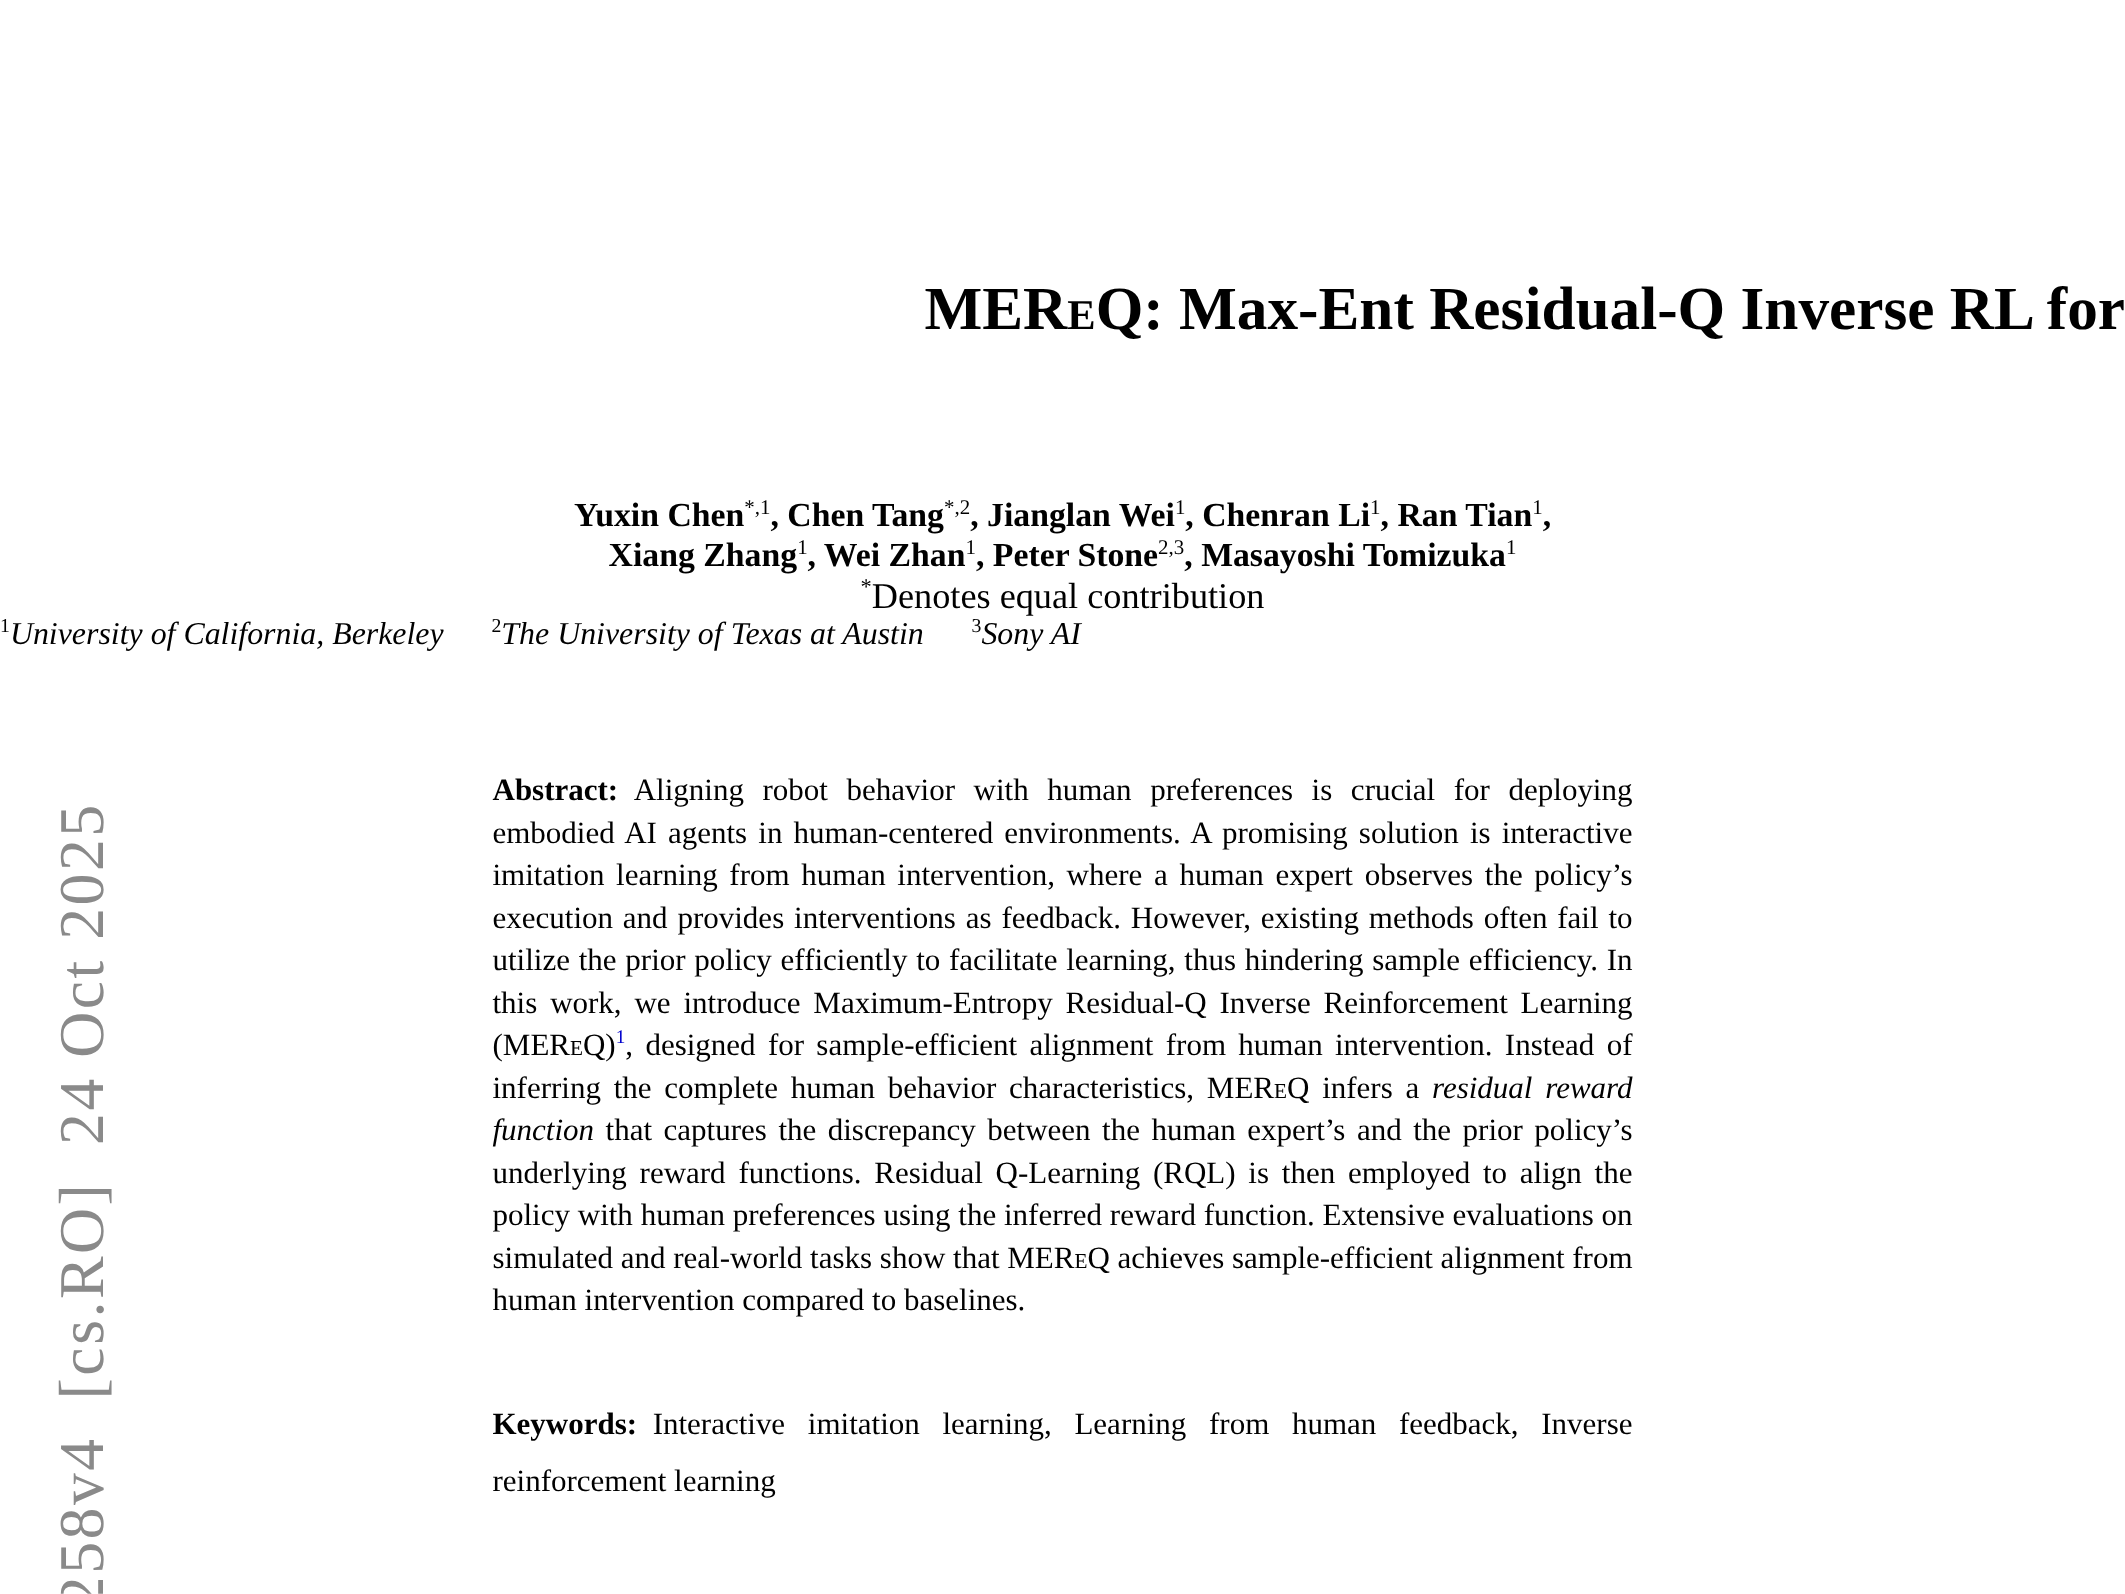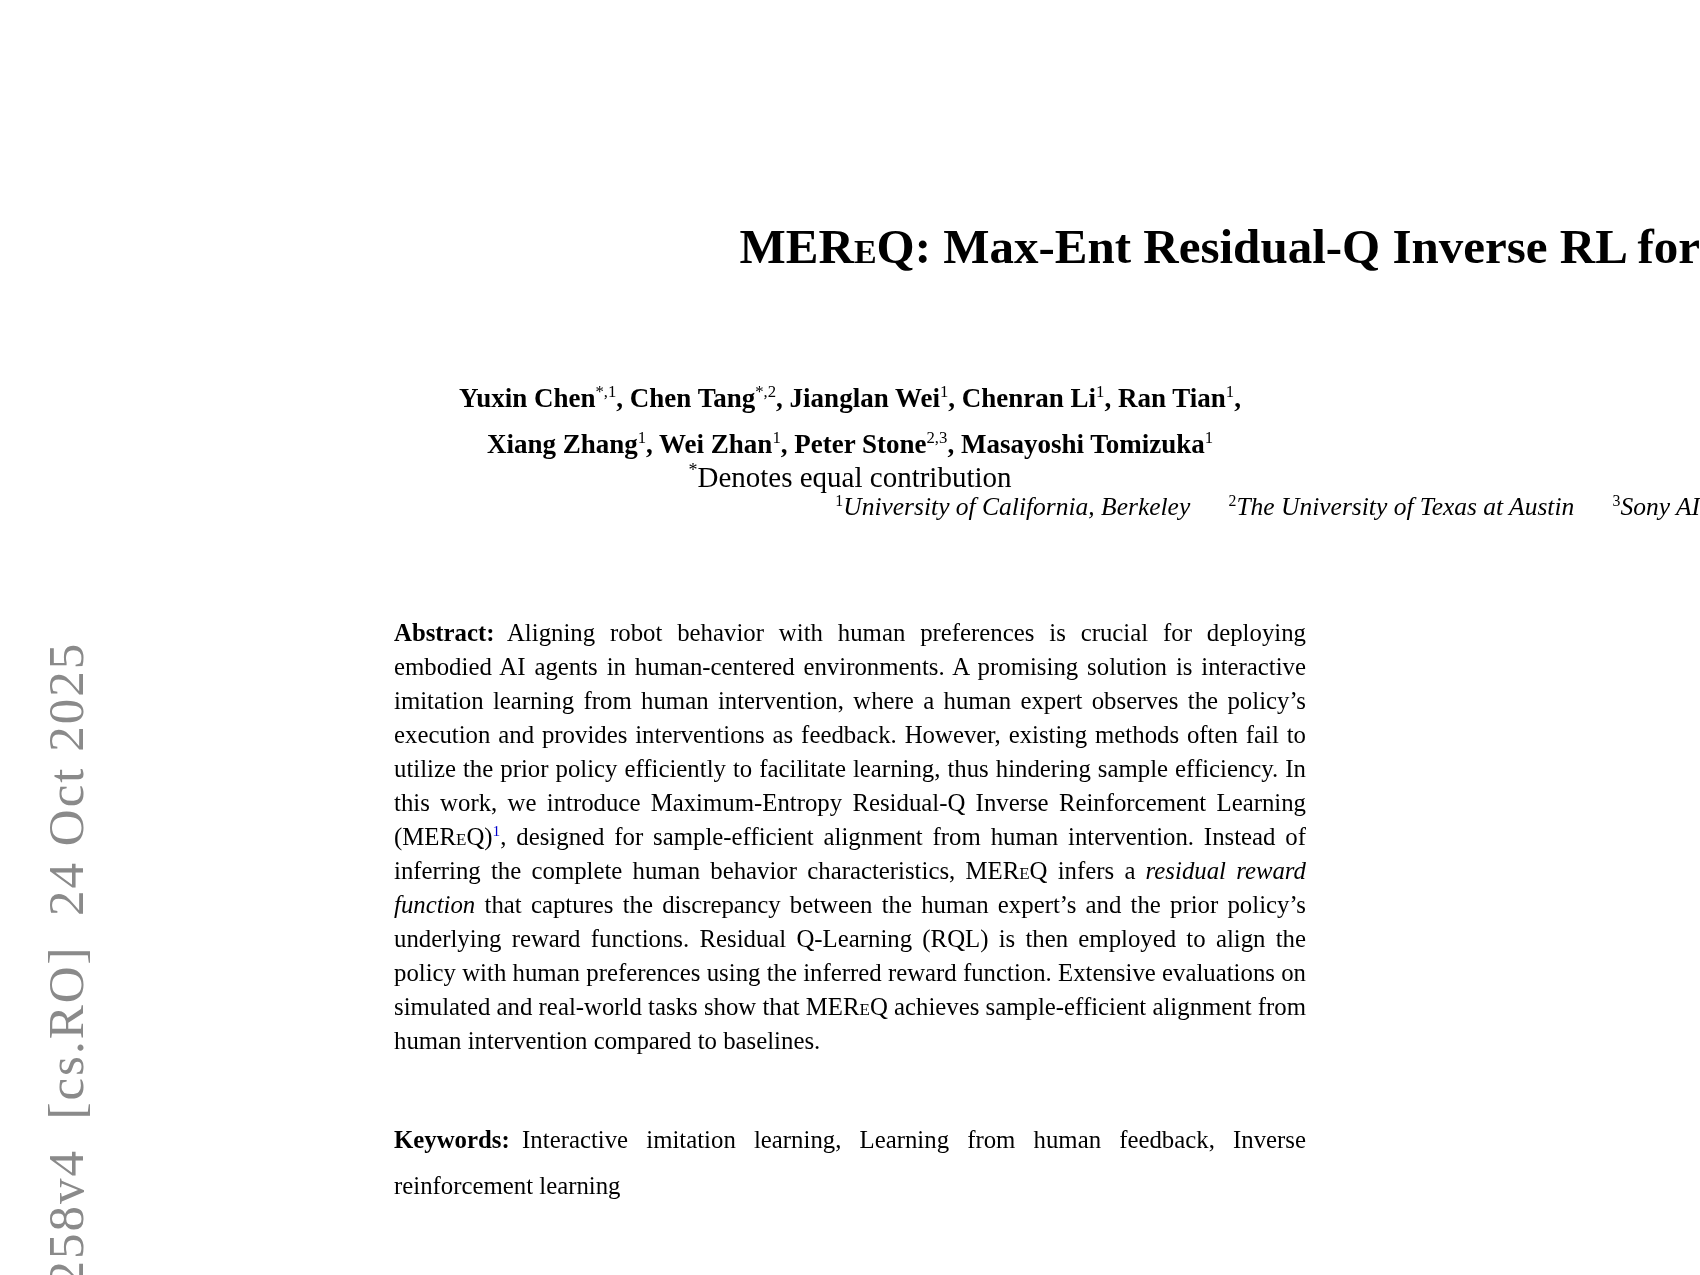--- a/index.html
+++ b/index.html
@@ -43,39 +43,39 @@
 
   .authors-line {
     position: absolute;
     left: 0;
     width: 1700px;
     text-align: center;
     font-weight: bold;
     font-size: 27px;
     line-height: 33px;
   }
-  .authors-line.l1 { top: 382px; }
+  .authors-line.l1 { top: 396px; }
   .authors-line.l2 { top: 428px; }
 
   .contrib-note {
     position: absolute;
     left: 0;
     top: 462px;
     width: 1700px;
     text-align: center;
     font-size: 29px;
     line-height: 30px;
   }
 
   .affiliations {
     position: absolute;
     left: 0;
     top: 491px;
     width: 1700px;
-    text-align: right;
+    text-align: left;
     font-size: 25.5px;
     line-height: 31px;
     white-space: pre-wrap;
   }
 
   .abstract {
     position: absolute;
     left: 394px;
     top: 616px;
     width: 912px;

